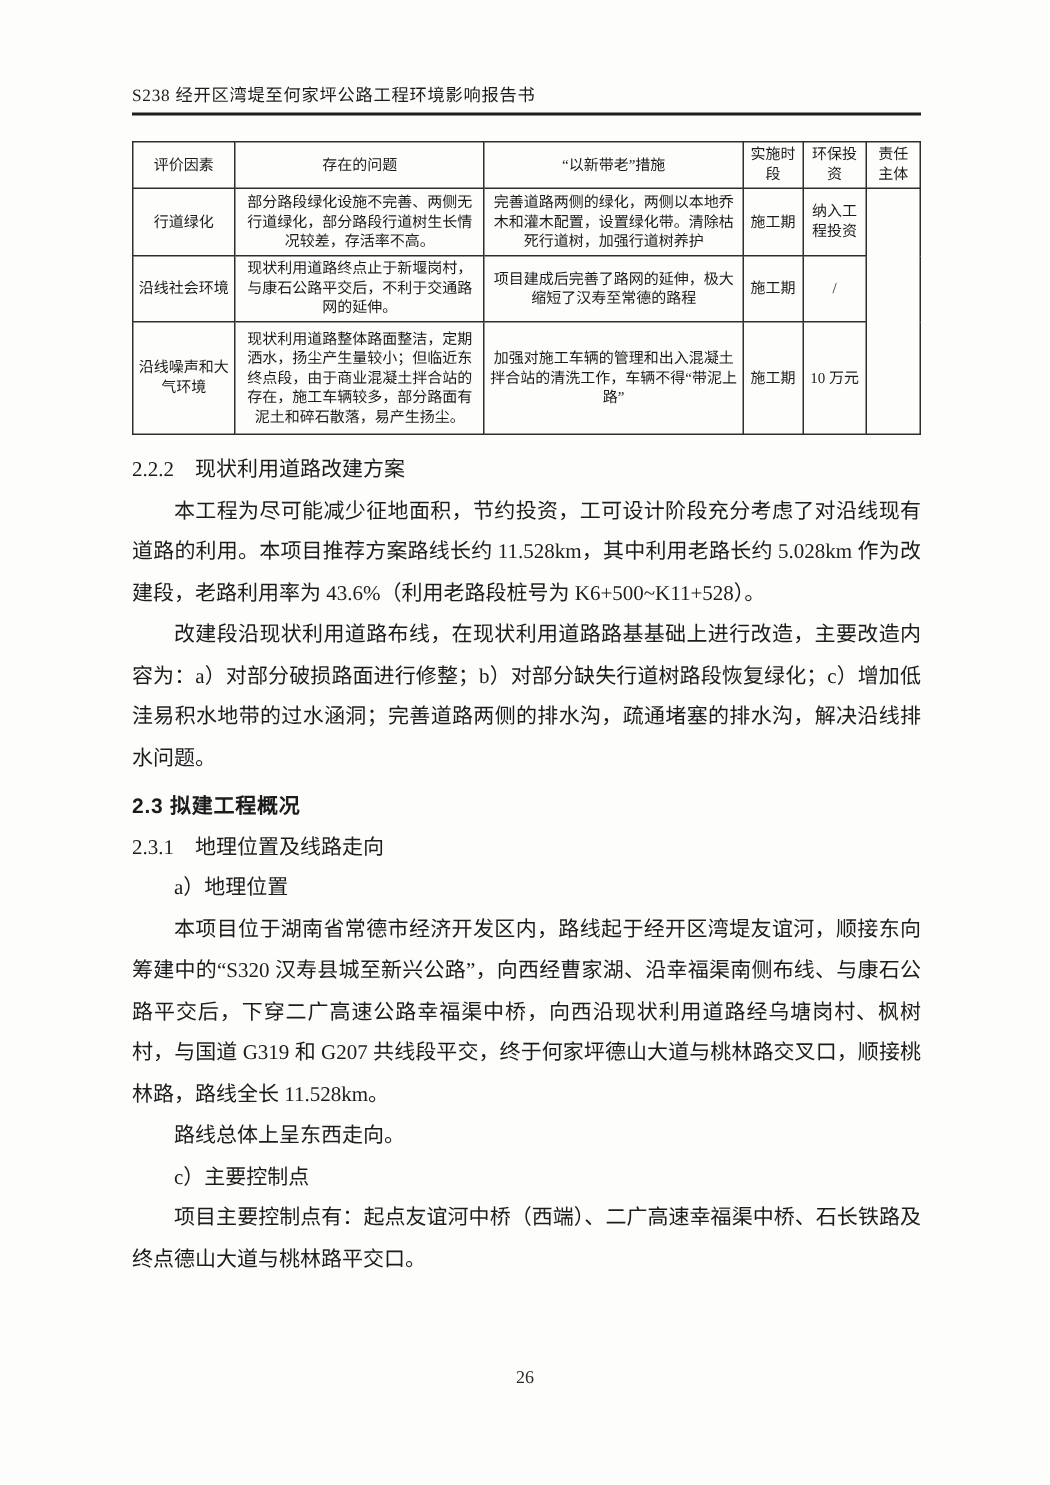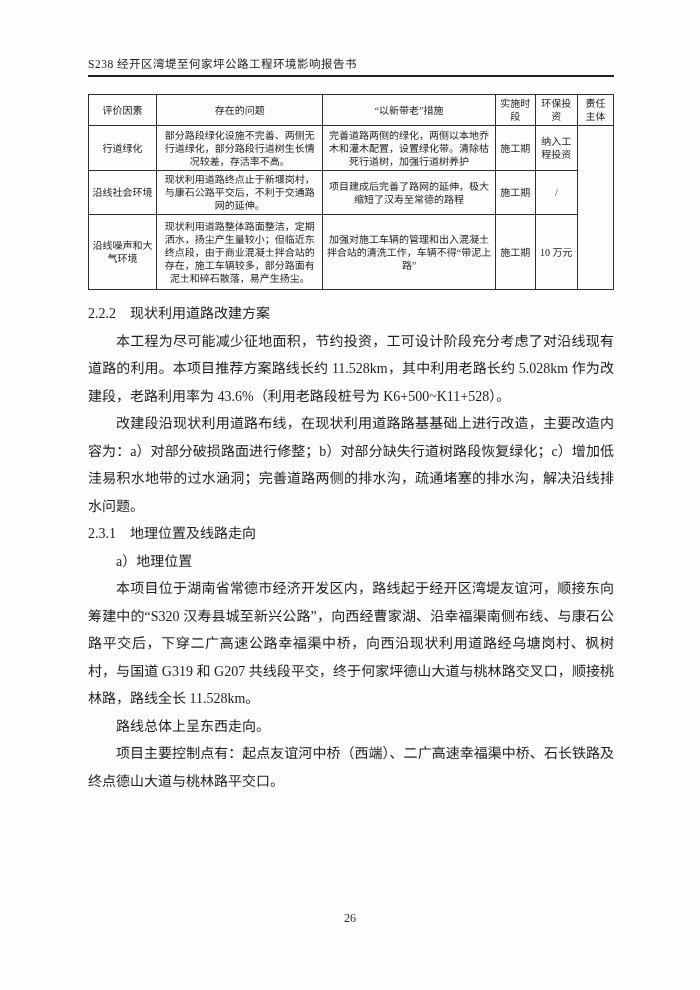--- a/index.html
+++ b/index.html
@@ -121,22 +121,24 @@
           <td>施工期</td>
           <td>10 万元</td>
         </tr>
       </tbody>
     </table>
 
     <div class="body-text">
       <h3 class="h-sub">2.2.2　现状利用道路改建方案</h3>
       <p class="para">本工程为尽可能减少征地面积，节约投资，工可设计阶段充分考虑了对沿线现有道路的利用。本项目推荐方案路线长约 11.528km，其中利用老路长约 5.028km 作为改建段，老路利用率为 43.6%（利用老路段桩号为 K6+500~K11+528）。</p>
       <p class="para">改建段沿现状利用道路布线，在现状利用道路路基基础上进行改造，主要改造内容为：a）对部分破损路面进行修整；b）对部分缺失行道树路段恢复绿化；c）增加低洼易积水地带的过水涵洞；完善道路两侧的排水沟，疏通堵塞的排水沟，解决沿线排水问题。</p>
+      <h3 class="h-sec">2.3 拟建工程概况</h3>
       <h3 class="h-sub" style="margin-top:0">2.3.1　地理位置及线路走向</h3>
       <p class="list-item">a）地理位置</p>
       <p class="para">本项目位于湖南省常德市经济开发区内，路线起于经开区湾堤友谊河，顺接东向筹建中的“S320 汉寿县城至新兴公路”，向西经曹家湖、沿幸福渠南侧布线、与康石公路平交后，下穿二广高速公路幸福渠中桥，向西沿现状利用道路经乌塘岗村、枫树村，与国道 G319 和 G207 共线段平交，终于何家坪德山大道与桃林路交叉口，顺接桃林路，路线全长 11.528km。</p>
       <p class="para">路线总体上呈东西走向。</p>
+      <p class="list-item">c）主要控制点</p>
       <p class="para">项目主要控制点有：起点友谊河中桥（西端）、二广高速幸福渠中桥、石长铁路及终点德山大道与桃林路平交口。</p>
     </div>
   </div>
 
   <div class="page-footer">26</div>
 </div>
 
 </body></html>

